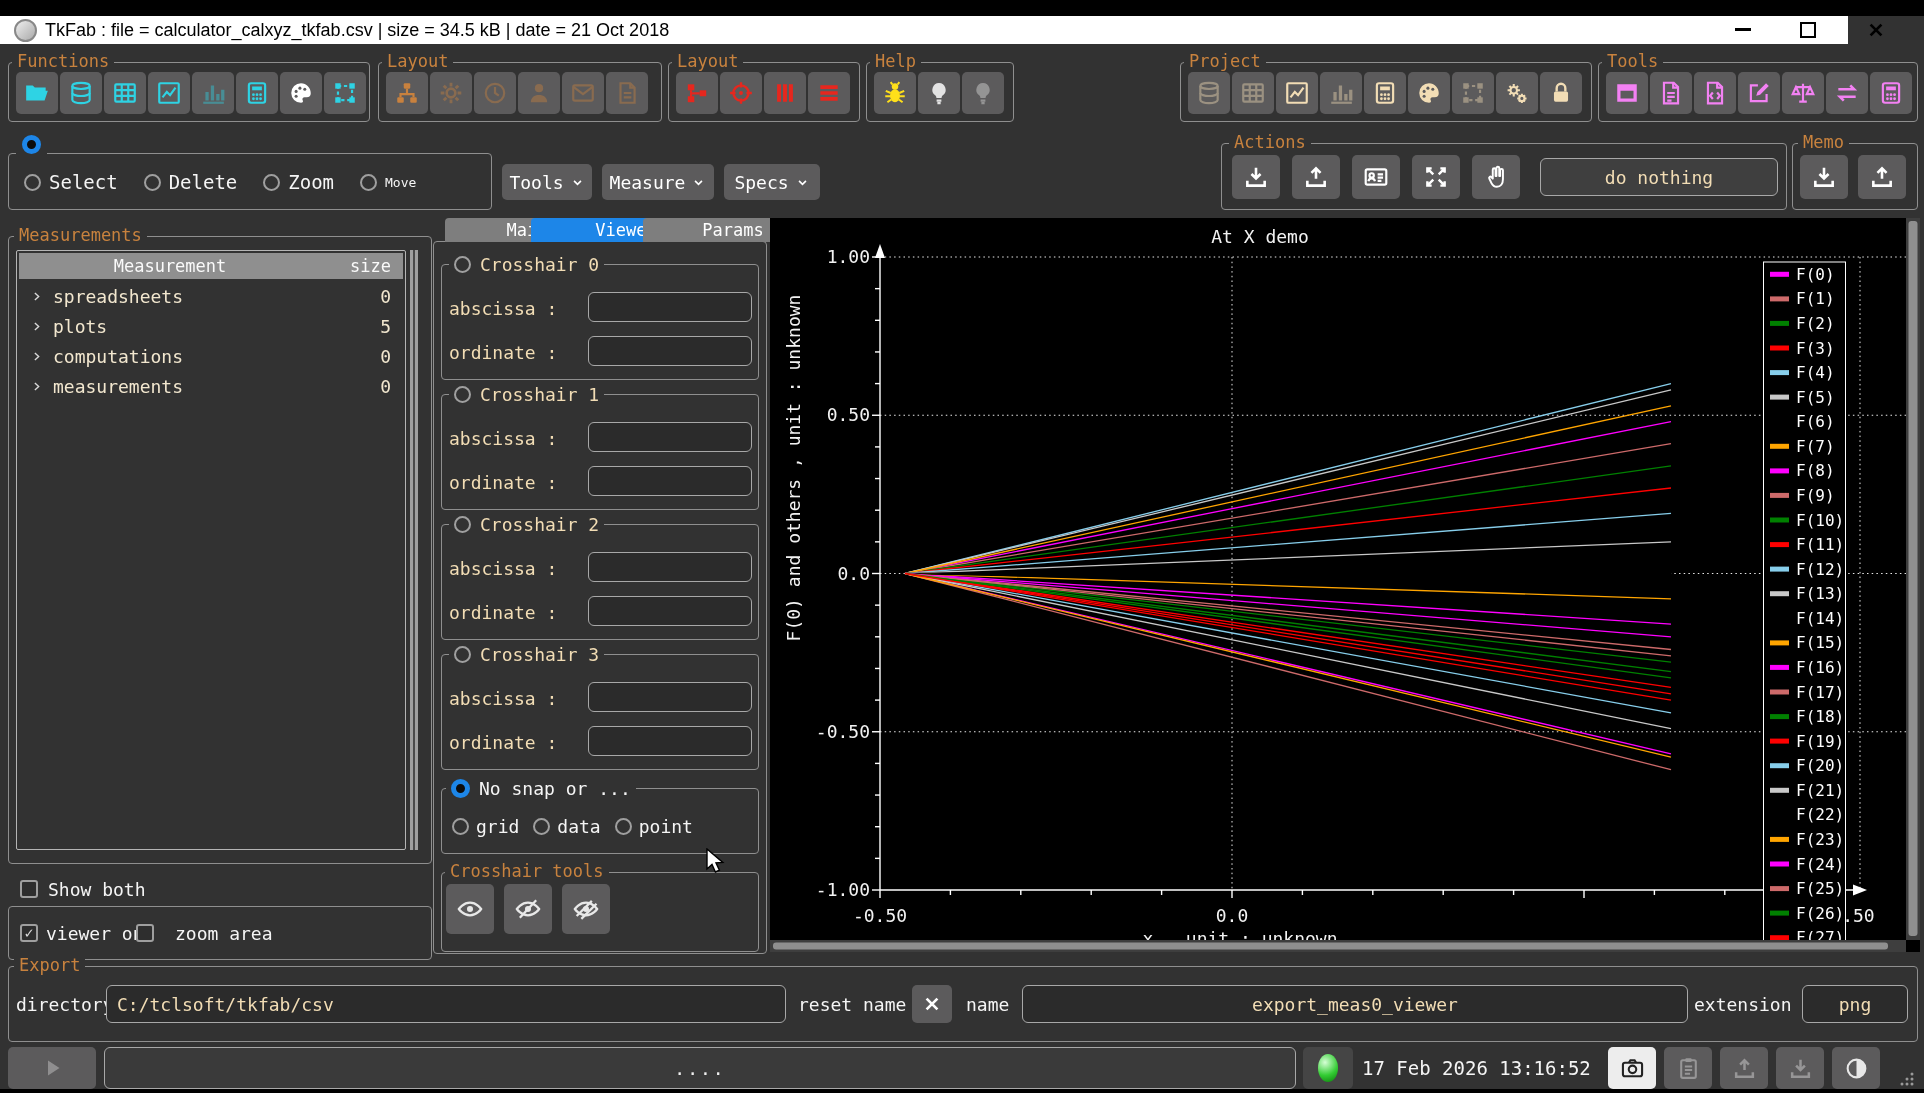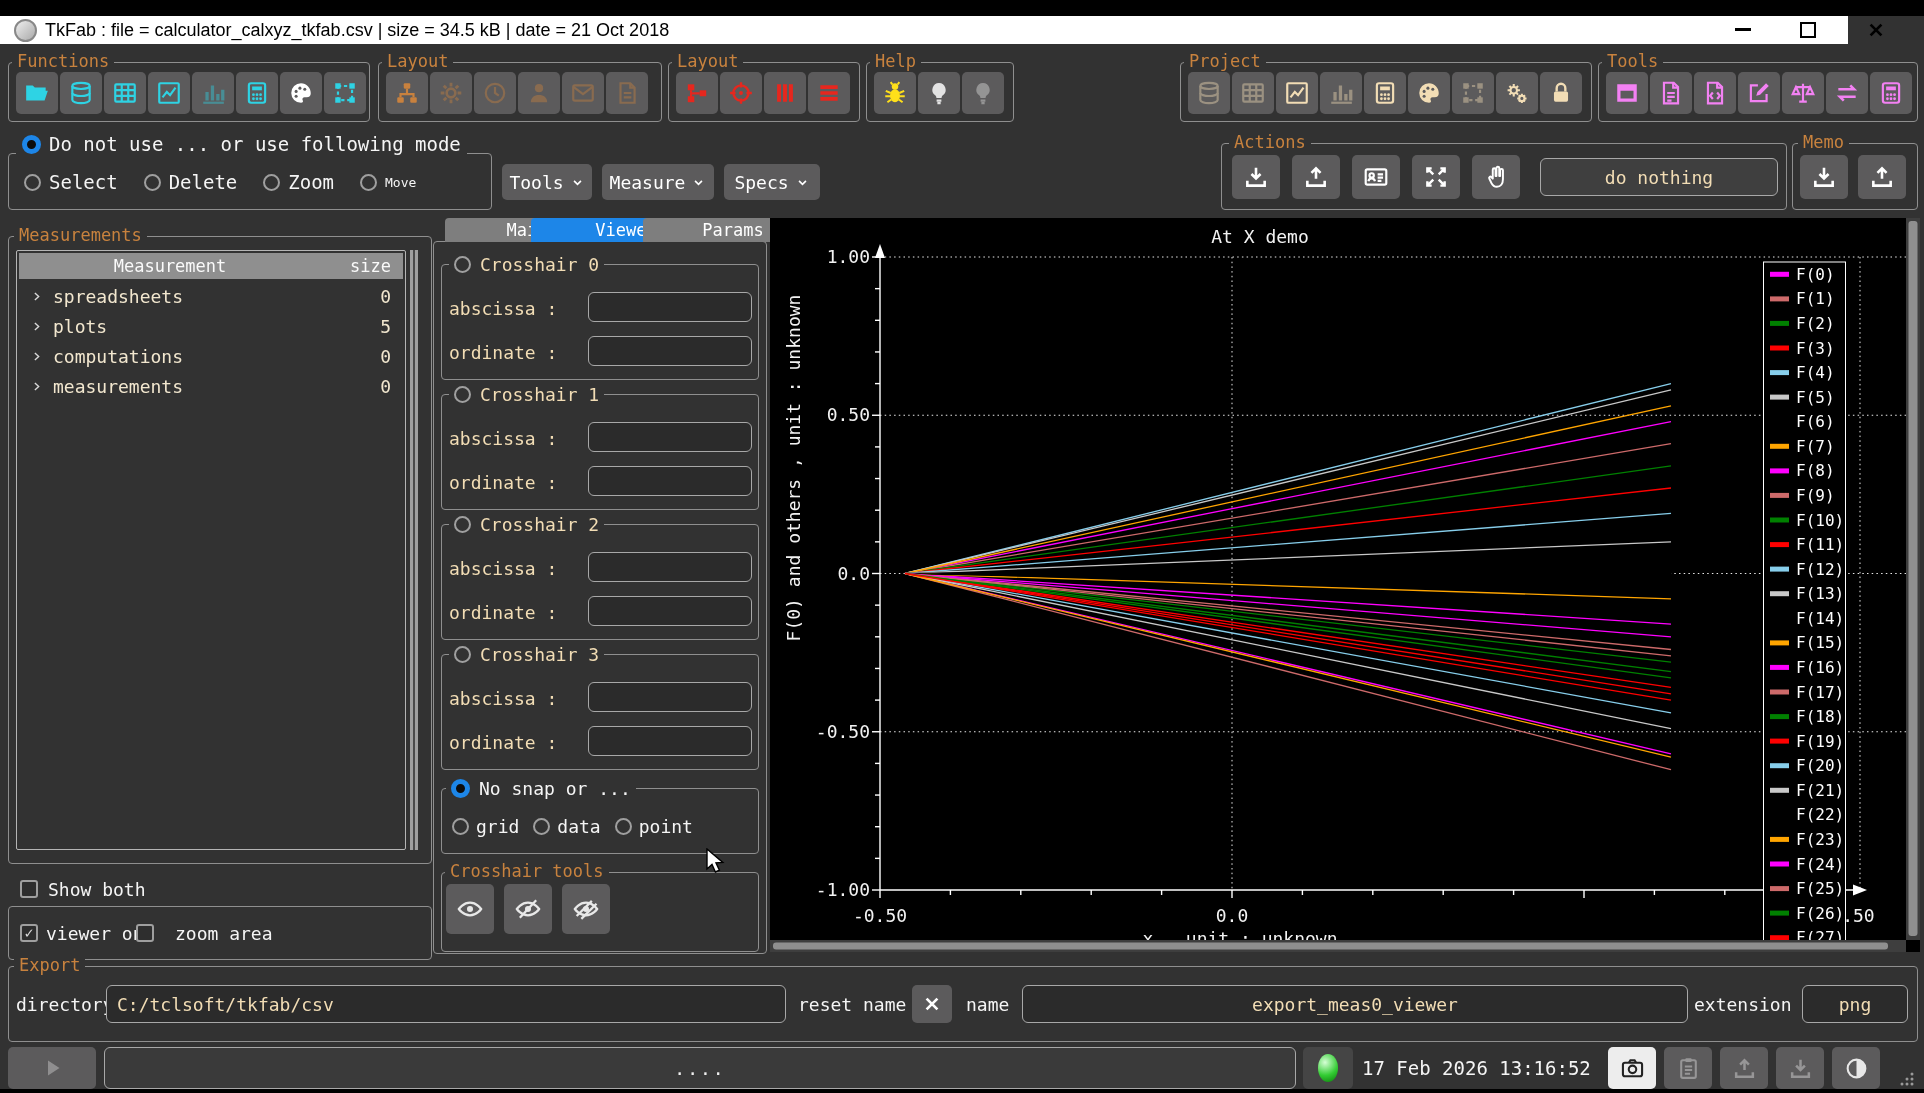--- a/index.html
+++ b/index.html
@@ -509,21 +509,20 @@
           <svg class="ic" width="26" height="26" viewBox="0 0 24 24">
             <use href="#i-calculator"></use>
           </svg>
         </div>
       </div>
     </div>
 
   <div class="frame" style="left:8px;top:153px;width:482px;height:55px;"></div>
   <div class="abs row" style="left:16px;top:131px;height:26px;gap:8px;background:#323232;padding:0 6px;z-index:3;">
     <span class="radio sel"></span>
-    <span class="lbl white" style="font-size:19px;">Do not use ... or use following mode</span>
   </div>
   <div id="mode-options" class="abs row" style="left:24px;top:167px;height:30px;gap:26px;">
       <span class="row" style="gap:8px;">
       <span class="radio"></span>
       <span class="lbl white" style="font-size:19px;">Select</span>
       </span>
       <span class="row" style="gap:8px;">
       <span class="radio"></span>
       <span class="lbl white" style="font-size:19px;">Delete</span>
       </span>

